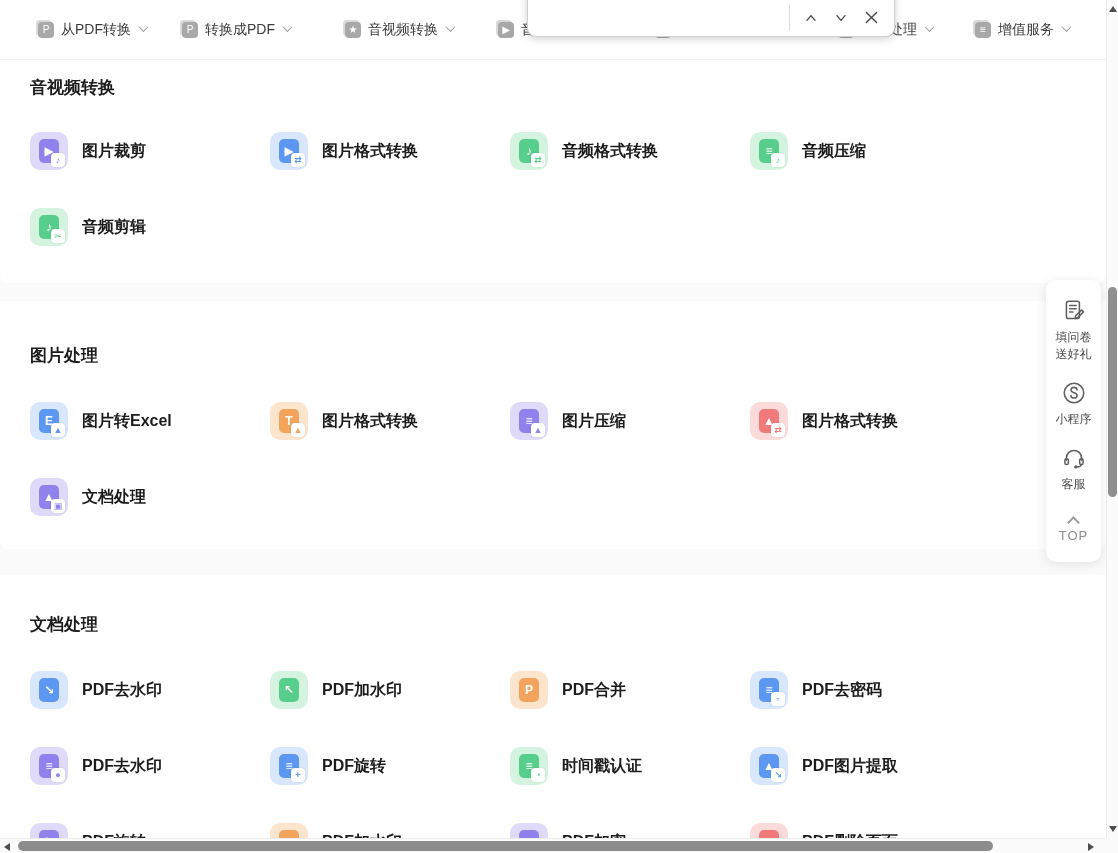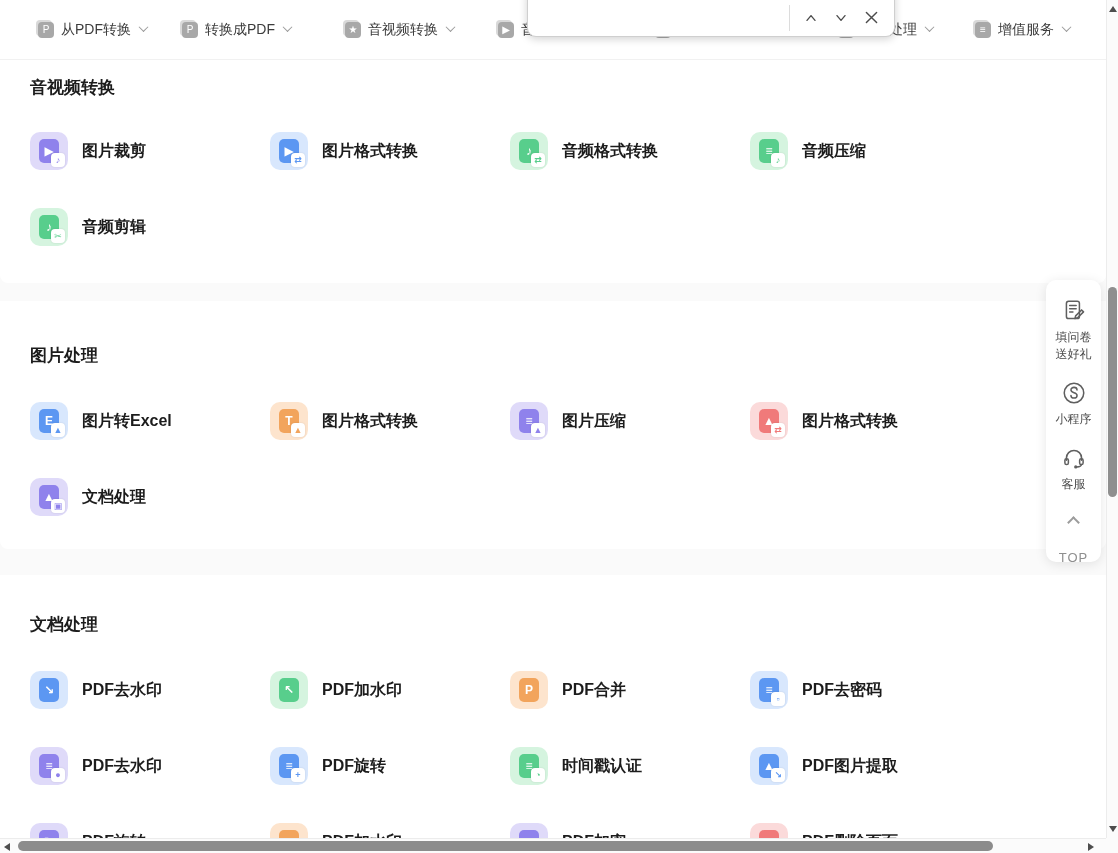--- a/index.html
+++ b/index.html
@@ -37,21 +37,21 @@
   #section-1 { padding-top:44px; padding-bottom:33px; } #section-1 .tool-grid { margin-top:36px; }
   #section-2 { padding-top:39px; padding-bottom:60px; } #section-2 .tool-grid { margin-top:36px; }
 
   
   .float-widget { position:absolute; left:1046px; top:280px; width:55px; height:282px; background:#fff; border-radius:10px; box-shadow:0 2px 12px rgba(0,0,0,0.10); z-index:40; display:flex; flex-direction:column; align-items:center; padding-top:18px; }
   .fw-item { display:flex; flex-direction:column; align-items:center; cursor:pointer; margin-bottom:17px; }
   .fw-item svg { stroke:#5f5f5f; stroke-width:1.4; fill:none; stroke-linecap:round; stroke-linejoin:round; }
   .fw-label { font-size:12px; color:#4a4a4a; line-height:17px; margin-top:5px; text-align:center; }
   .fw-top { margin-top:8px; display:flex; flex-direction:column; align-items:center; cursor:pointer; }
   .fw-top-chev { width:9px; height:9px; border-left:2px solid #9c9c9c; border-top:2px solid #9c9c9c; transform:rotate(45deg); margin-bottom:1px; }
-  .fw-top-label { font-size:13px; color:#8f8f8f; letter-spacing:1px;margin-top:22px; }
+  .fw-top-label { font-size:13px; color:#8f8f8f; letter-spacing:1px; }
 
   
   .vscroll { position:absolute; top:0; right:0; width:12px; height:838px; background:#fbfbfb; border-left:1px solid #ececec; z-index:60; }
   .vs-up { position:absolute; top:6px; left:2px; width:0; height:0; border-left:4px solid transparent; border-right:4px solid transparent; border-bottom:6px solid #4d4d4d; }
   .vs-down { position:absolute; bottom:6px; left:2px; width:0; height:0; border-left:4px solid transparent; border-right:4px solid transparent; border-top:6px solid #4d4d4d; }
   .vs-thumb { position:absolute; top:287px; left:1px; width:9px; height:210px; background:#8f8f8f; border-radius:5px; }
   .hscroll { position:absolute; left:0; bottom:0; width:1106px; height:15px; background:#fbfbfb; border-top:1px solid #ececec; z-index:60; }
   .hs-left { position:absolute; left:4px; top:4px; width:0; height:0; border-top:4px solid transparent; border-bottom:4px solid transparent; border-right:6px solid #4d4d4d; }
   .hs-right { position:absolute; left:1088px; top:4px; width:0; height:0; border-top:4px solid transparent; border-bottom:4px solid transparent; border-left:6px solid #4d4d4d; }
   .hs-thumb { position:absolute; left:18px; top:2px; width:975px; height:10px; background:#8c8c8c; border-radius:5px; }

